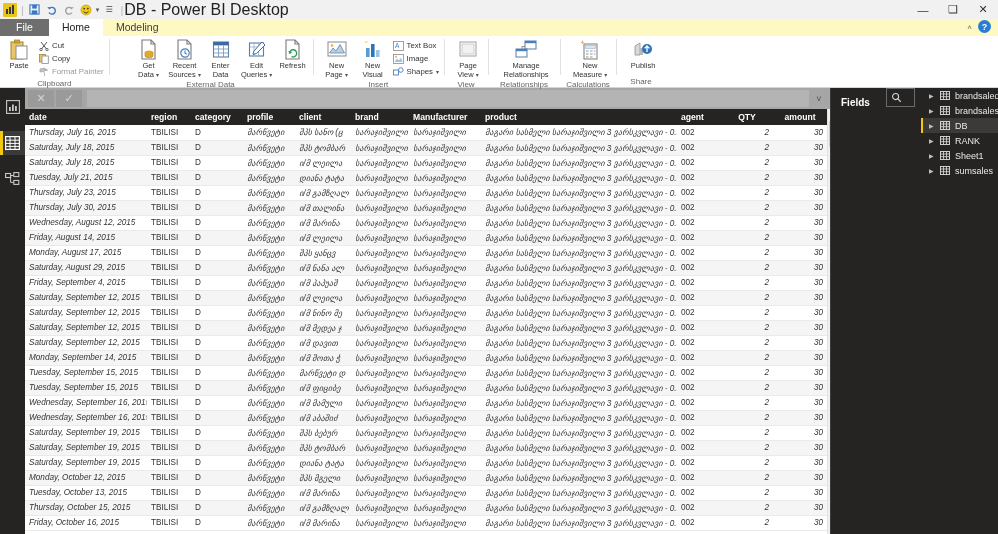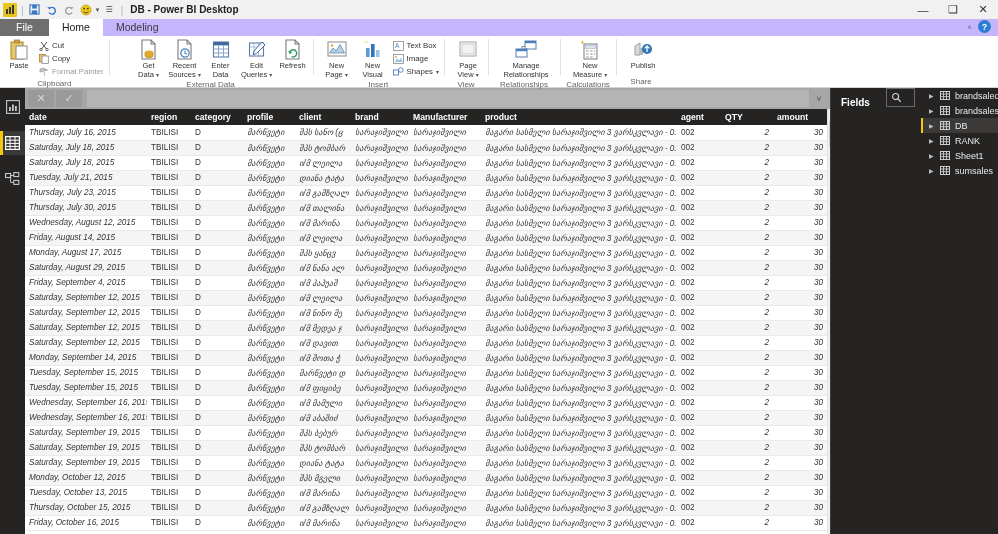--- a/index.html
+++ b/index.html
@@ -26,33 +26,33 @@
     display: inline-flex; align-items: center; justify-content: center;
     font-size: 11px; line-height: 1; cursor: default;
   }
   .qat-pbi { background: #e8c51b; color: #3a3a3a; font-size: 9px; border-radius: 1px;}
   .sep { color: #b9b9b9; padding: 0 1px; font-size: 11px;}
   .qat-save { color: #4a74b5; }
   .qat-undo { color: #4a74b5; font-size: 13px; }
   .qat-redo { color: #9a9a9a; font-size: 13px; }
   .qat-smiley { color: #e8b91b; font-size: 12px; }
   .qat-caret { font-size: 7px; color: #555; }
-  .title-text { margin-left: 6px; font-size: 10px; color: #222; font-weight: bold; }
+  .title-text { margin-left: 0; font-size: 16px; color: #222; }
   .wincontrols {
     position: absolute; right: 0; top: 0; height: 19px;
     display: flex; align-items: center;
   }
   .wbtn {
     width: 30px; height: 19px; display: flex; align-items: center; justify-content: center;
     font-size: 11px; color: #333;
   }
 
   
   .tabstrip {
-    height: 17px; background: #c4b5fd; display: flex; align-items: flex-end;
+    height: 17px; background: #fef9c3; display: flex; align-items: flex-end;
     font-size: 10.5px; position: relative;
   }
   .tab {
     padding: 2px 13px 3px 13px; color: #3c3c3c; height: 17px;
     display: flex; align-items: center;
   }
   .tab.file { background: #6e6e6e; color: #fff; padding: 2px 16px 3px 16px;}
   .tab.active { background: #ffffff; color: #222; }
   .help-dot {
     position: absolute; right: 7px; top: 1px;
@@ -127,21 +127,21 @@
 
   .gridwrap { flex: 1; display: flex; flex-direction: row; min-height: 0; background: #fff;}
   .gridscroll { flex: 1; display: flex; min-height:0; }
   .gridmain { flex: 1; overflow: hidden; min-width:0;}
 
   table.grid { border-collapse: collapse; width: 100%; table-layout: fixed; }
   table.grid th {
     background: #252423; color: #ffffff; font-size: 8.6px; font-weight: bold;
     text-align: left; padding: 3px 4px; height: 16px; white-space: nowrap; overflow:hidden;
   }
-  table.grid th.num { text-align: left; }
+  table.grid th.num { text-align: center; }
   table.grid td {
     font-size: 8.2px; color: #333; padding: 1px 4px; height: 15px;
     white-space: nowrap; overflow: hidden; text-overflow: clip;
     border-bottom: 1px solid #eaeaea; font-style: italic;
   }
   table.grid td.plain { font-style: normal; }
   table.grid td.num { text-align: right; font-style: italic; }
   table.grid tr:nth-child(even) td { background: #f5f5f5; }
   table.grid tr:nth-child(odd) td { background: #ffffff; }
 

